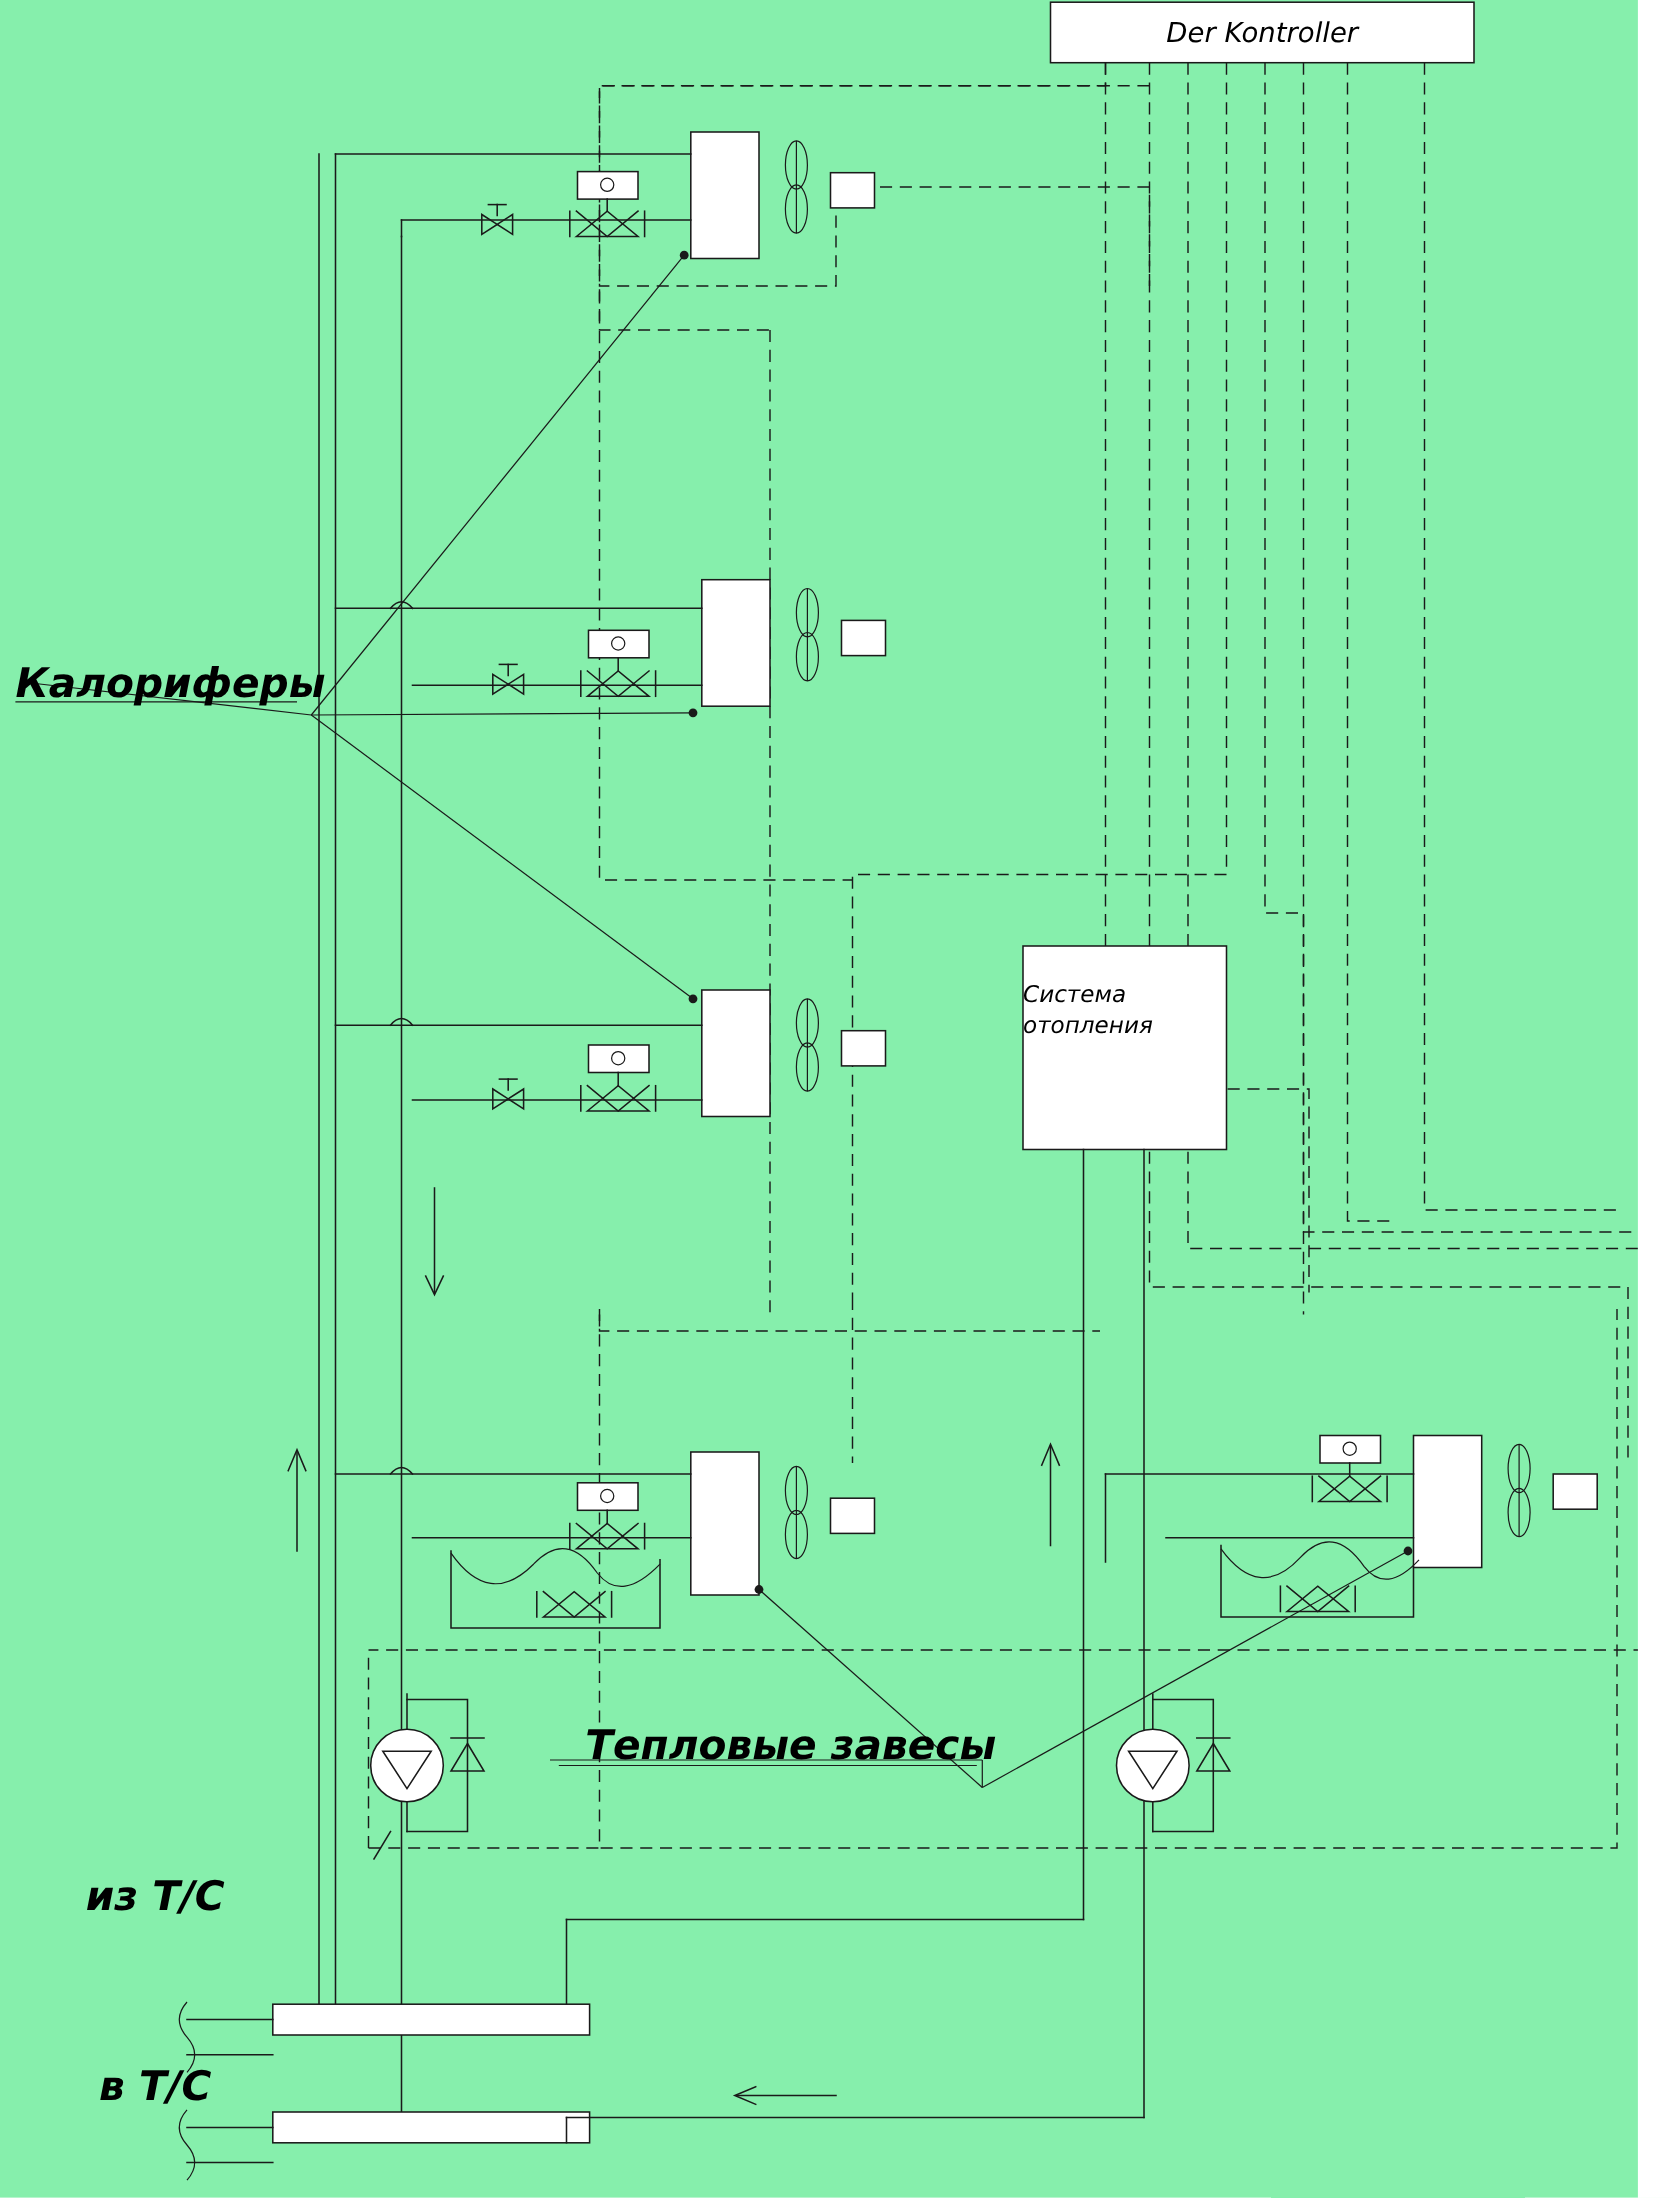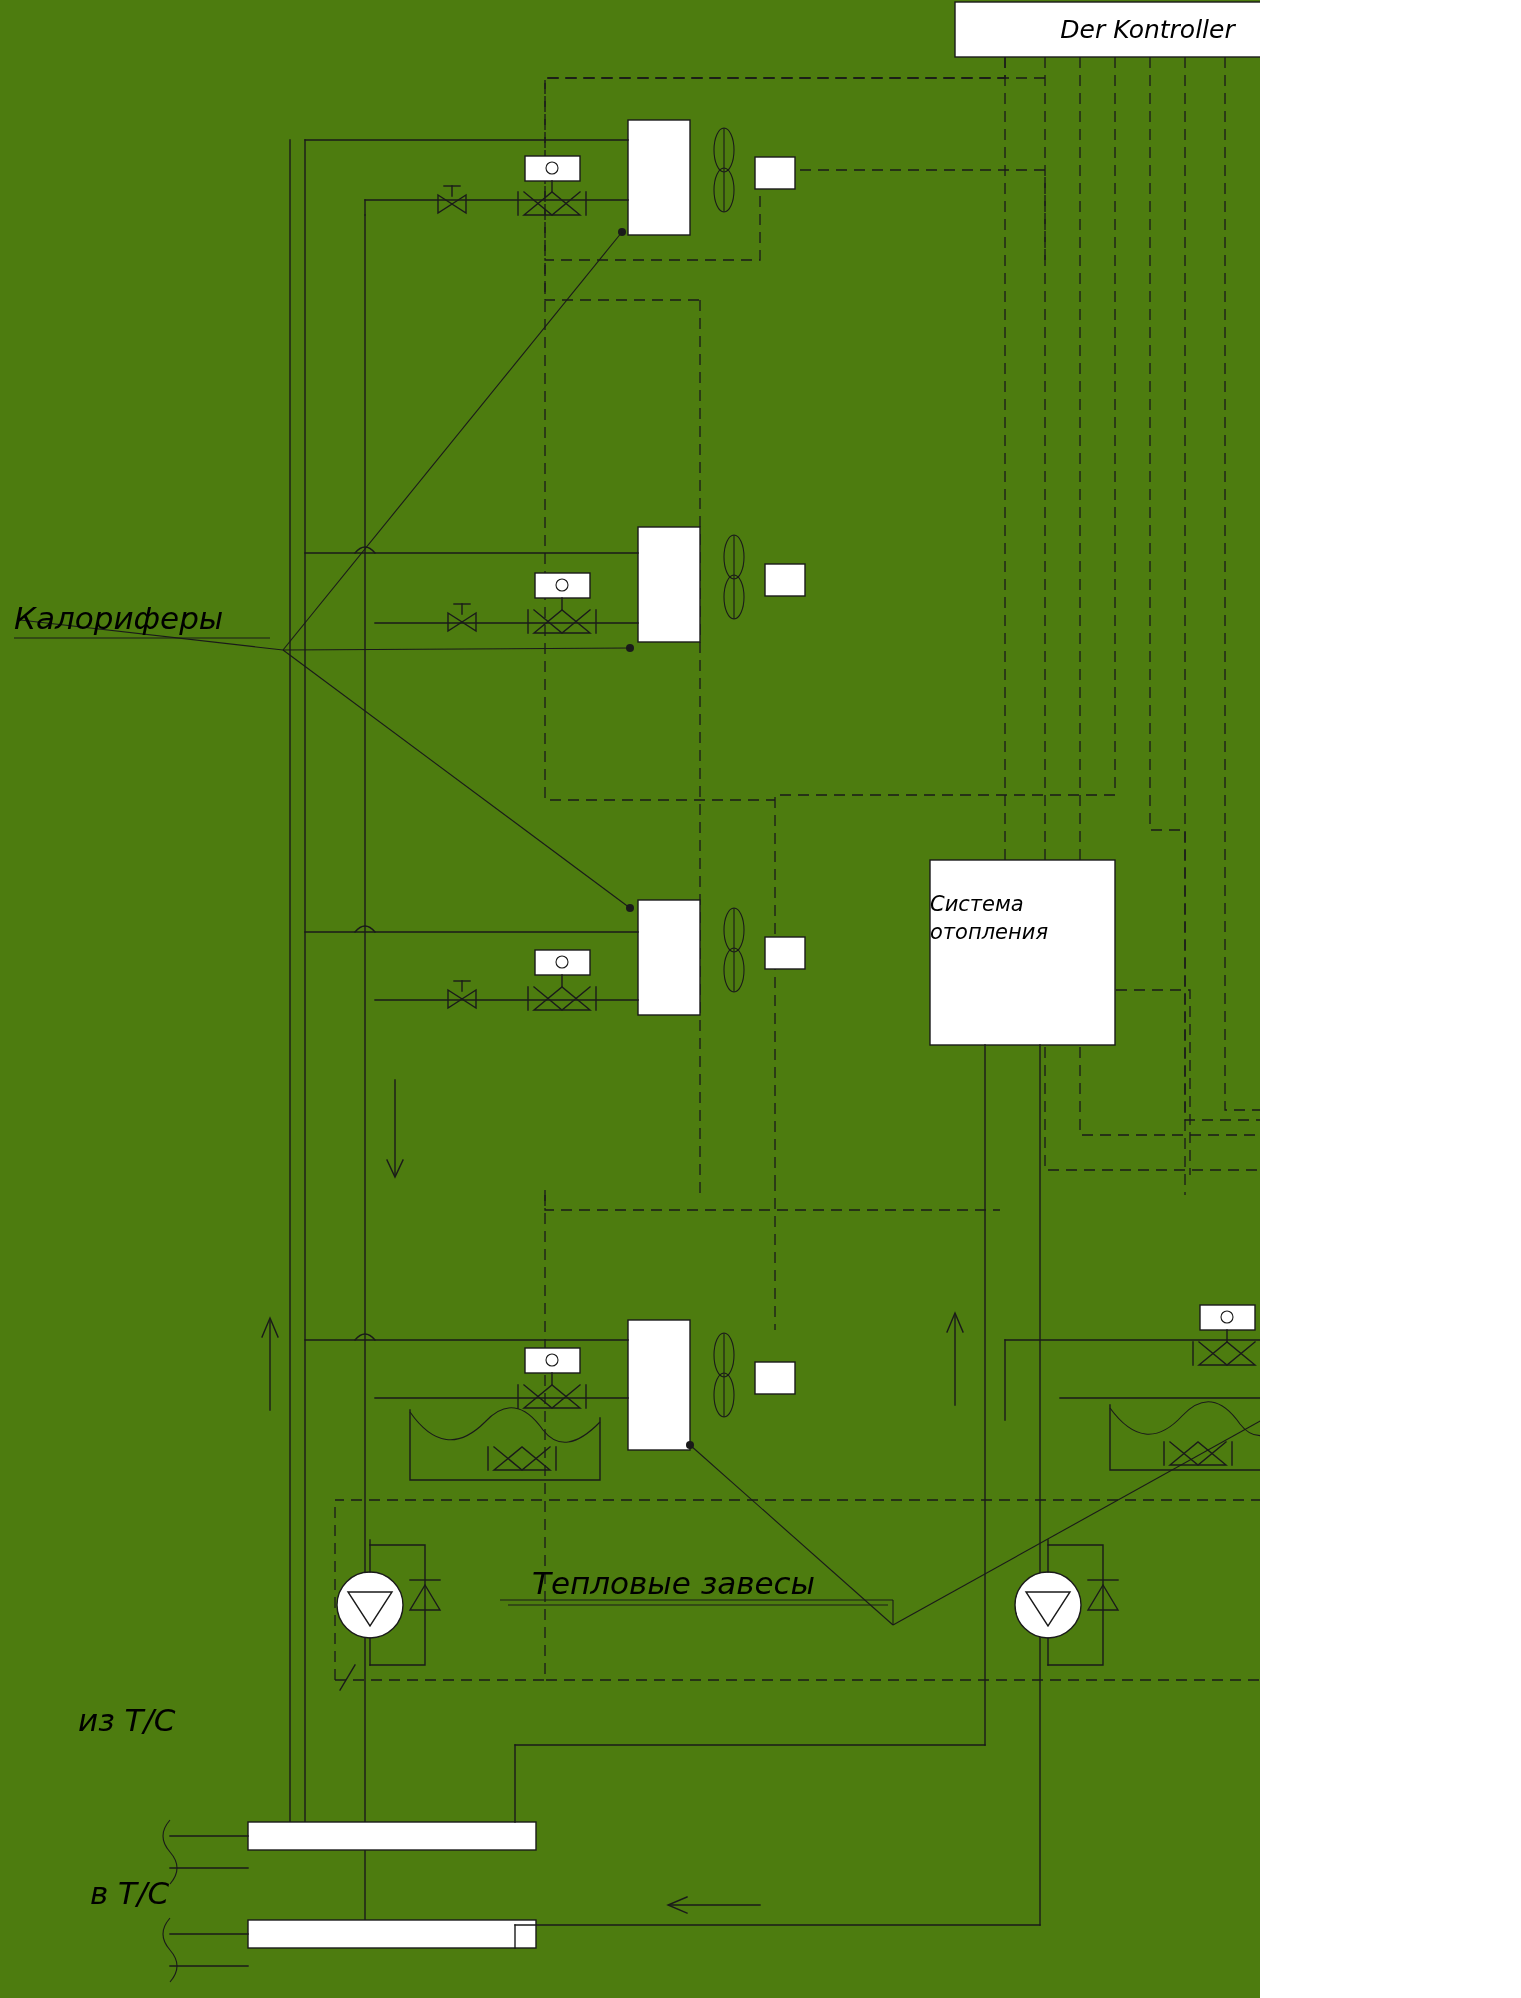--- a/index.html
+++ b/index.html
@@ -2,23 +2,23 @@
 <html><head>
 <meta charset="utf-8">
 <style>
   html, body {
     margin: 0;
     padding: 0;
     background: #ffffff;
   }
   #root {
     position: relative;
-    width: 1260px;
+    width: 1489px;
     height: 1998px;
-    background: #4d7c0f;
+    background: #86efac;
     font-family: "DejaVu Sans", sans-serif;
     overflow: hidden;
   }
   svg#schematic {
     position: absolute;
     left: 0;
     top: 0;
     width: 1521px;
     height: 1998px;
   }
@@ -46,21 +46,22 @@
   }
   .dot {
     fill: #1a1a1a;
   }
   .lbl {
     font-family: "DejaVu Sans", sans-serif;
     font-style: italic;
     fill: #1a1a1a;
   }
   .lbl-big {
-    font-size: 31px;
+    font-size: 37px;
+    font-weight: bold;
   }
   .lbl-ctrl {
     font-size: 25px;
   }
   .lbl-sys {
     font-size: 21px;
   }
 </style>
 </head>
 <body>

